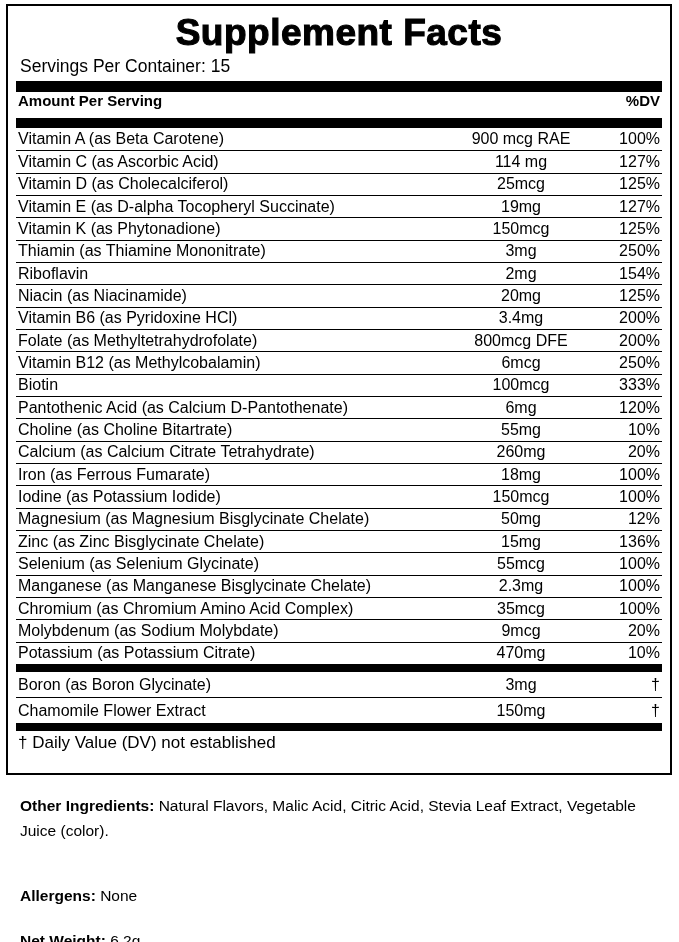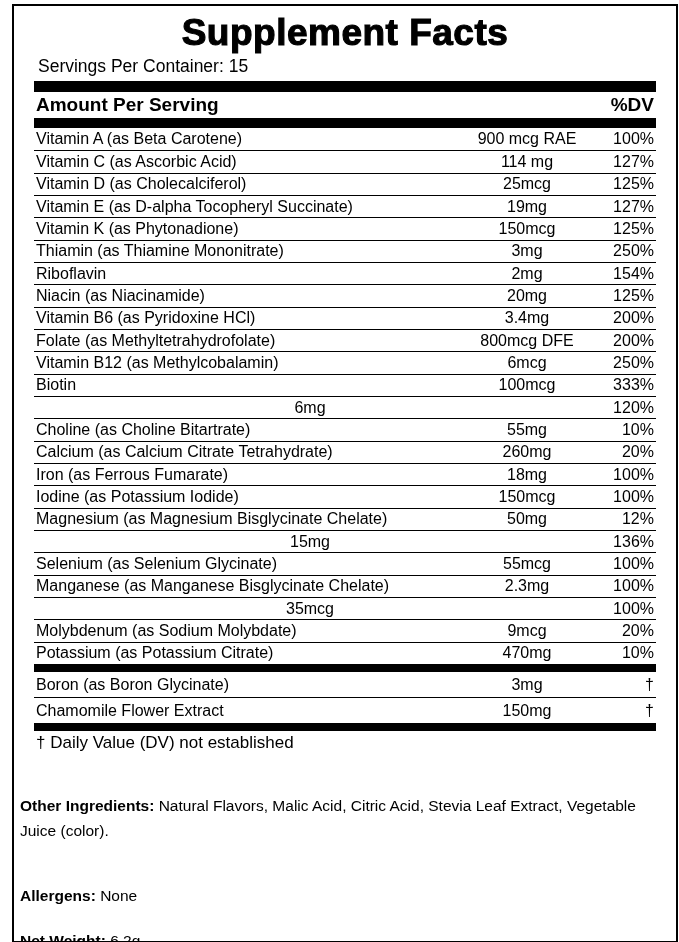--- a/index.html
+++ b/index.html
@@ -5,25 +5,25 @@
   * { margin: 0; padding: 0; box-sizing: border-box; }
   html, body {
     width: 679px; height: 942px;
     background: #ffffff;
     color: #000000;
     font-family: "Liberation Sans", sans-serif;
     position: relative;
   }
   .label-box {
     position: absolute;
-    left: 12px; top: 4px;
-    width: 666px; height: 939px;
+    left: 6px; top: 4px;
+    width: 666px; height: 771px;
     border: 2px solid #000;
     background: #fff;
-    padding: 0 20px;
+    padding: 0 8px;
     overflow: hidden;
   }
   .title {
     text-align: center;
     font-size: 37px;
     font-weight: bold;
     -webkit-text-stroke: 1.1px #000;
     letter-spacing: 0.5px;
     margin-top: 5px;
     line-height: 44px;
@@ -34,23 +34,22 @@
     padding-left: 4px;
   }
   .serving-line.first { margin-top: 4px; }
   .bar { background: #000; width: 100%; }
   .bar-thick { height: 11px; margin-top: 4px; }
   .bar-med   { height: 10px; }
   .bar-small { height: 8px; }
   .hdr-row {
     display: flex;
     justify-content: space-between;
-    align-items: center;
     font-weight: bold;
-    font-size: 19px;
+    font-size: 15px;
     height: 26px;
     padding: 0 2px;
   }
   .rows .row, .extra-rows .row {
     display: flex;
     align-items: center;
     height: 22.33px;
     font-size: 16px;
     padding: 0 2px;
   }
@@ -165,20 +164,21 @@
     <span class="c-dv">250%</span>
   </div>
 
   <div class="row">
     <span class="c-name">Biotin</span>
     <span class="c-amt">100mcg</span>
     <span class="c-dv">333%</span>
   </div>
 
   <div class="row">
+    <span class="c-name">Pantothenic Acid (as Calcium D-Pantothenate)</span>
     <span class="c-amt">6mg</span>
     <span class="c-dv">120%</span>
   </div>
 
   <div class="row">
     <span class="c-name">Choline (as Choline Bitartrate)</span>
     <span class="c-amt">55mg</span>
     <span class="c-dv">10%</span>
   </div>
 
@@ -200,37 +200,39 @@
     <span class="c-dv">100%</span>
   </div>
 
   <div class="row">
     <span class="c-name">Magnesium (as Magnesium Bisglycinate Chelate)</span>
     <span class="c-amt">50mg</span>
     <span class="c-dv">12%</span>
   </div>
 
   <div class="row">
+    <span class="c-name">Zinc (as Zinc Bisglycinate Chelate)</span>
     <span class="c-amt">15mg</span>
     <span class="c-dv">136%</span>
   </div>
 
   <div class="row">
     <span class="c-name">Selenium (as Selenium Glycinate)</span>
     <span class="c-amt">55mcg</span>
     <span class="c-dv">100%</span>
   </div>
 
   <div class="row">
     <span class="c-name">Manganese (as Manganese Bisglycinate Chelate)</span>
     <span class="c-amt">2.3mg</span>
     <span class="c-dv">100%</span>
   </div>
 
   <div class="row">
+    <span class="c-name">Chromium (as Chromium Amino Acid Complex)</span>
     <span class="c-amt">35mcg</span>
     <span class="c-dv">100%</span>
   </div>
 
   <div class="row">
     <span class="c-name">Molybdenum (as Sodium Molybdate)</span>
     <span class="c-amt">9mcg</span>
     <span class="c-dv">20%</span>
   </div>
 

